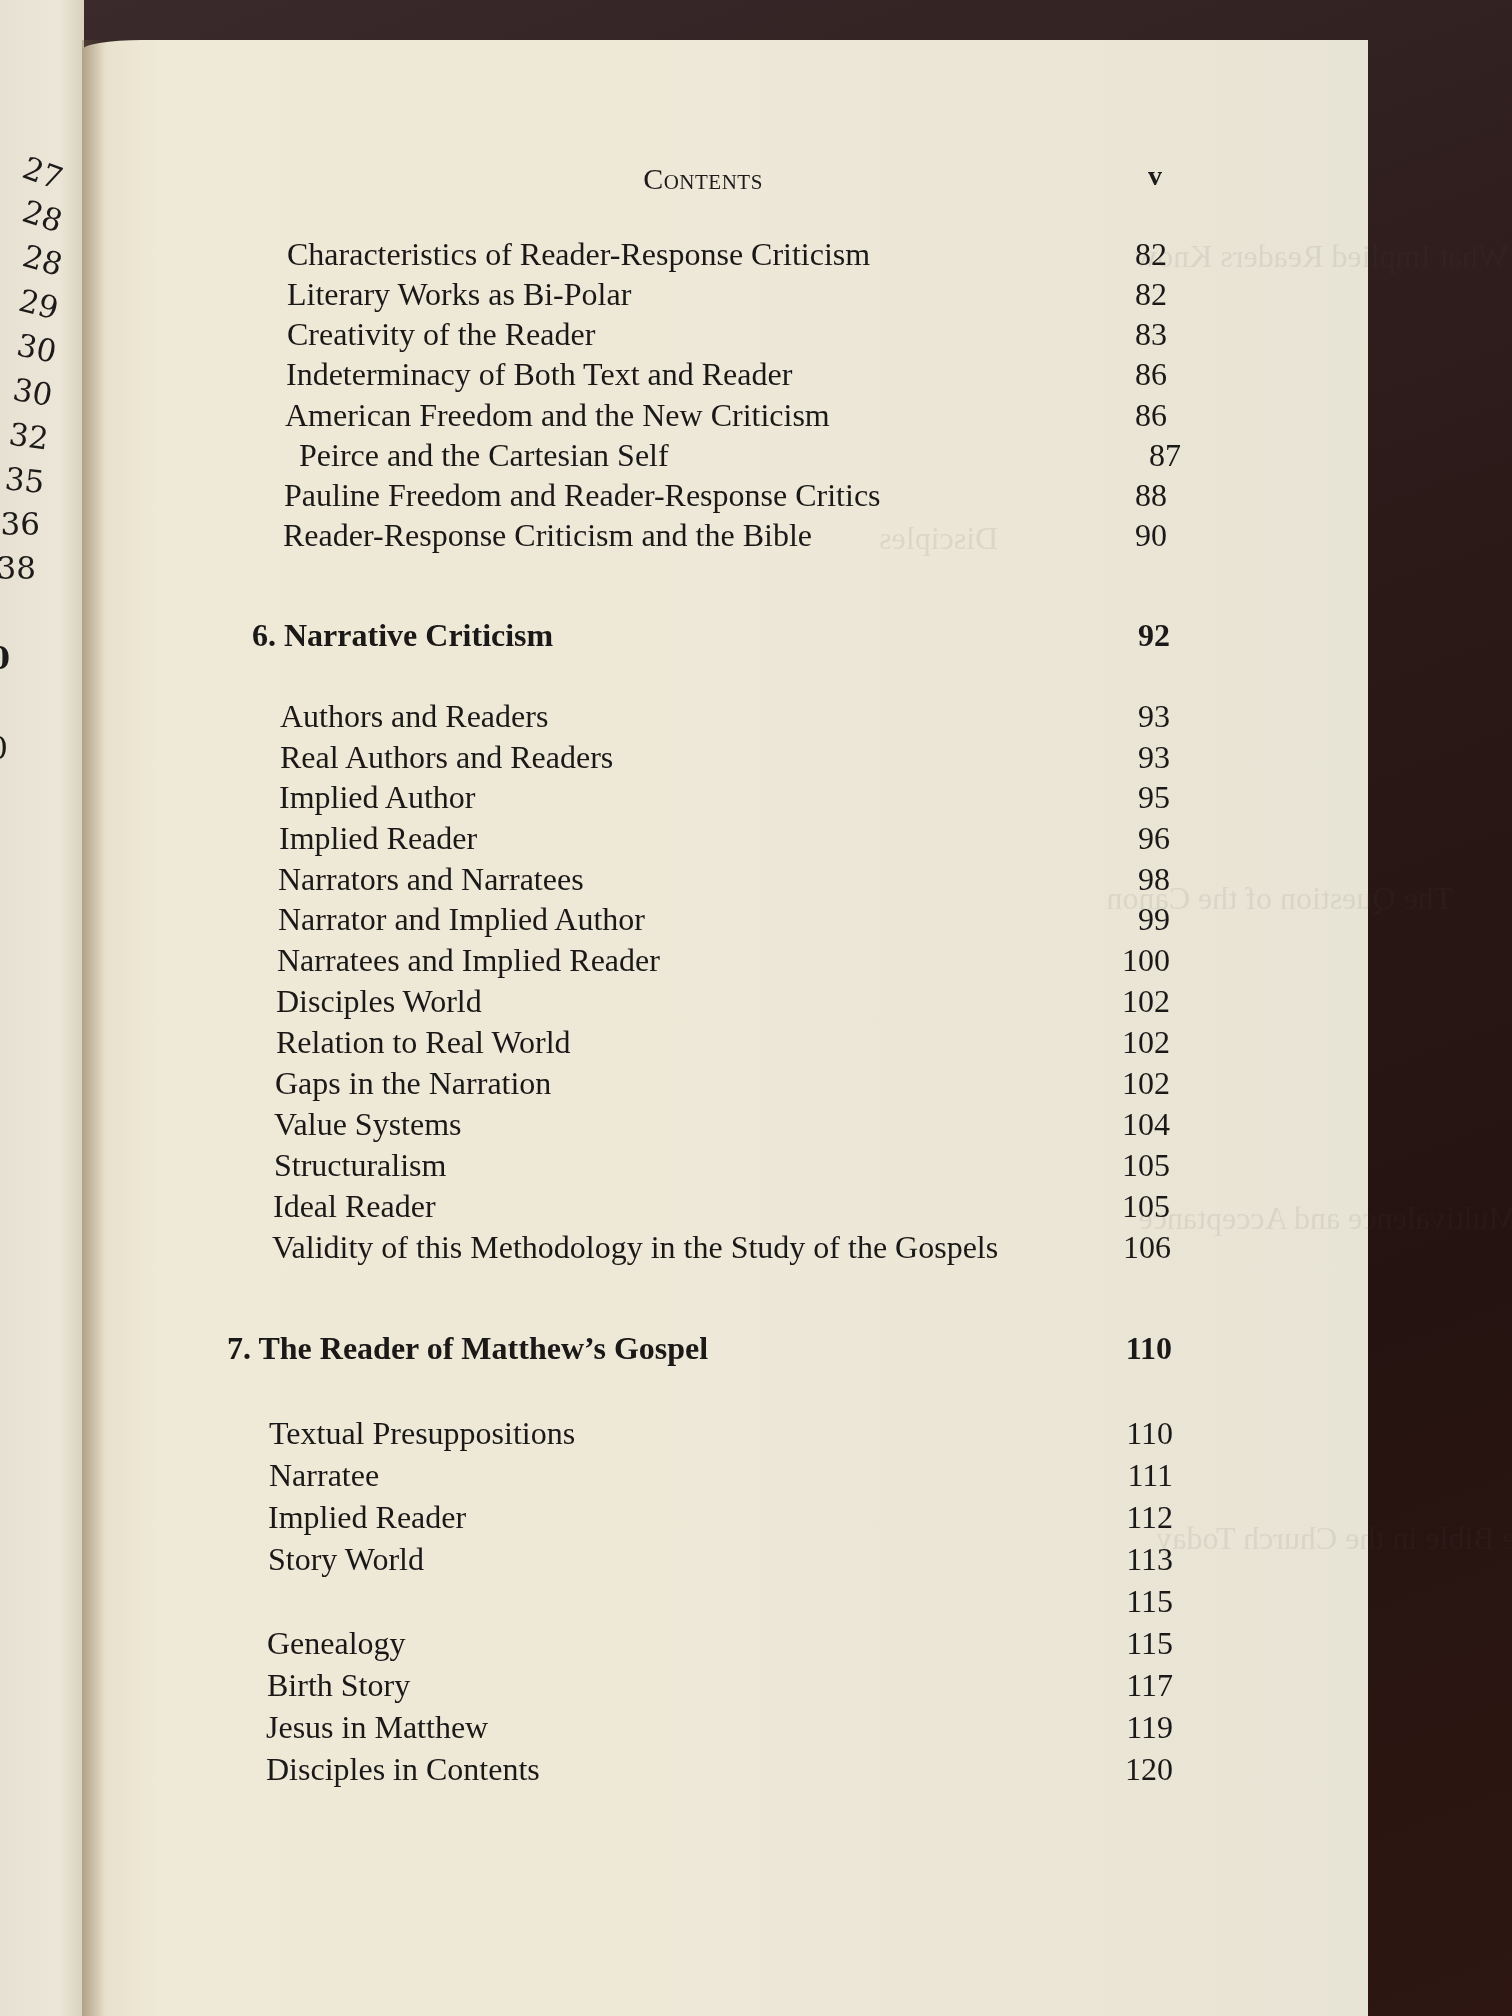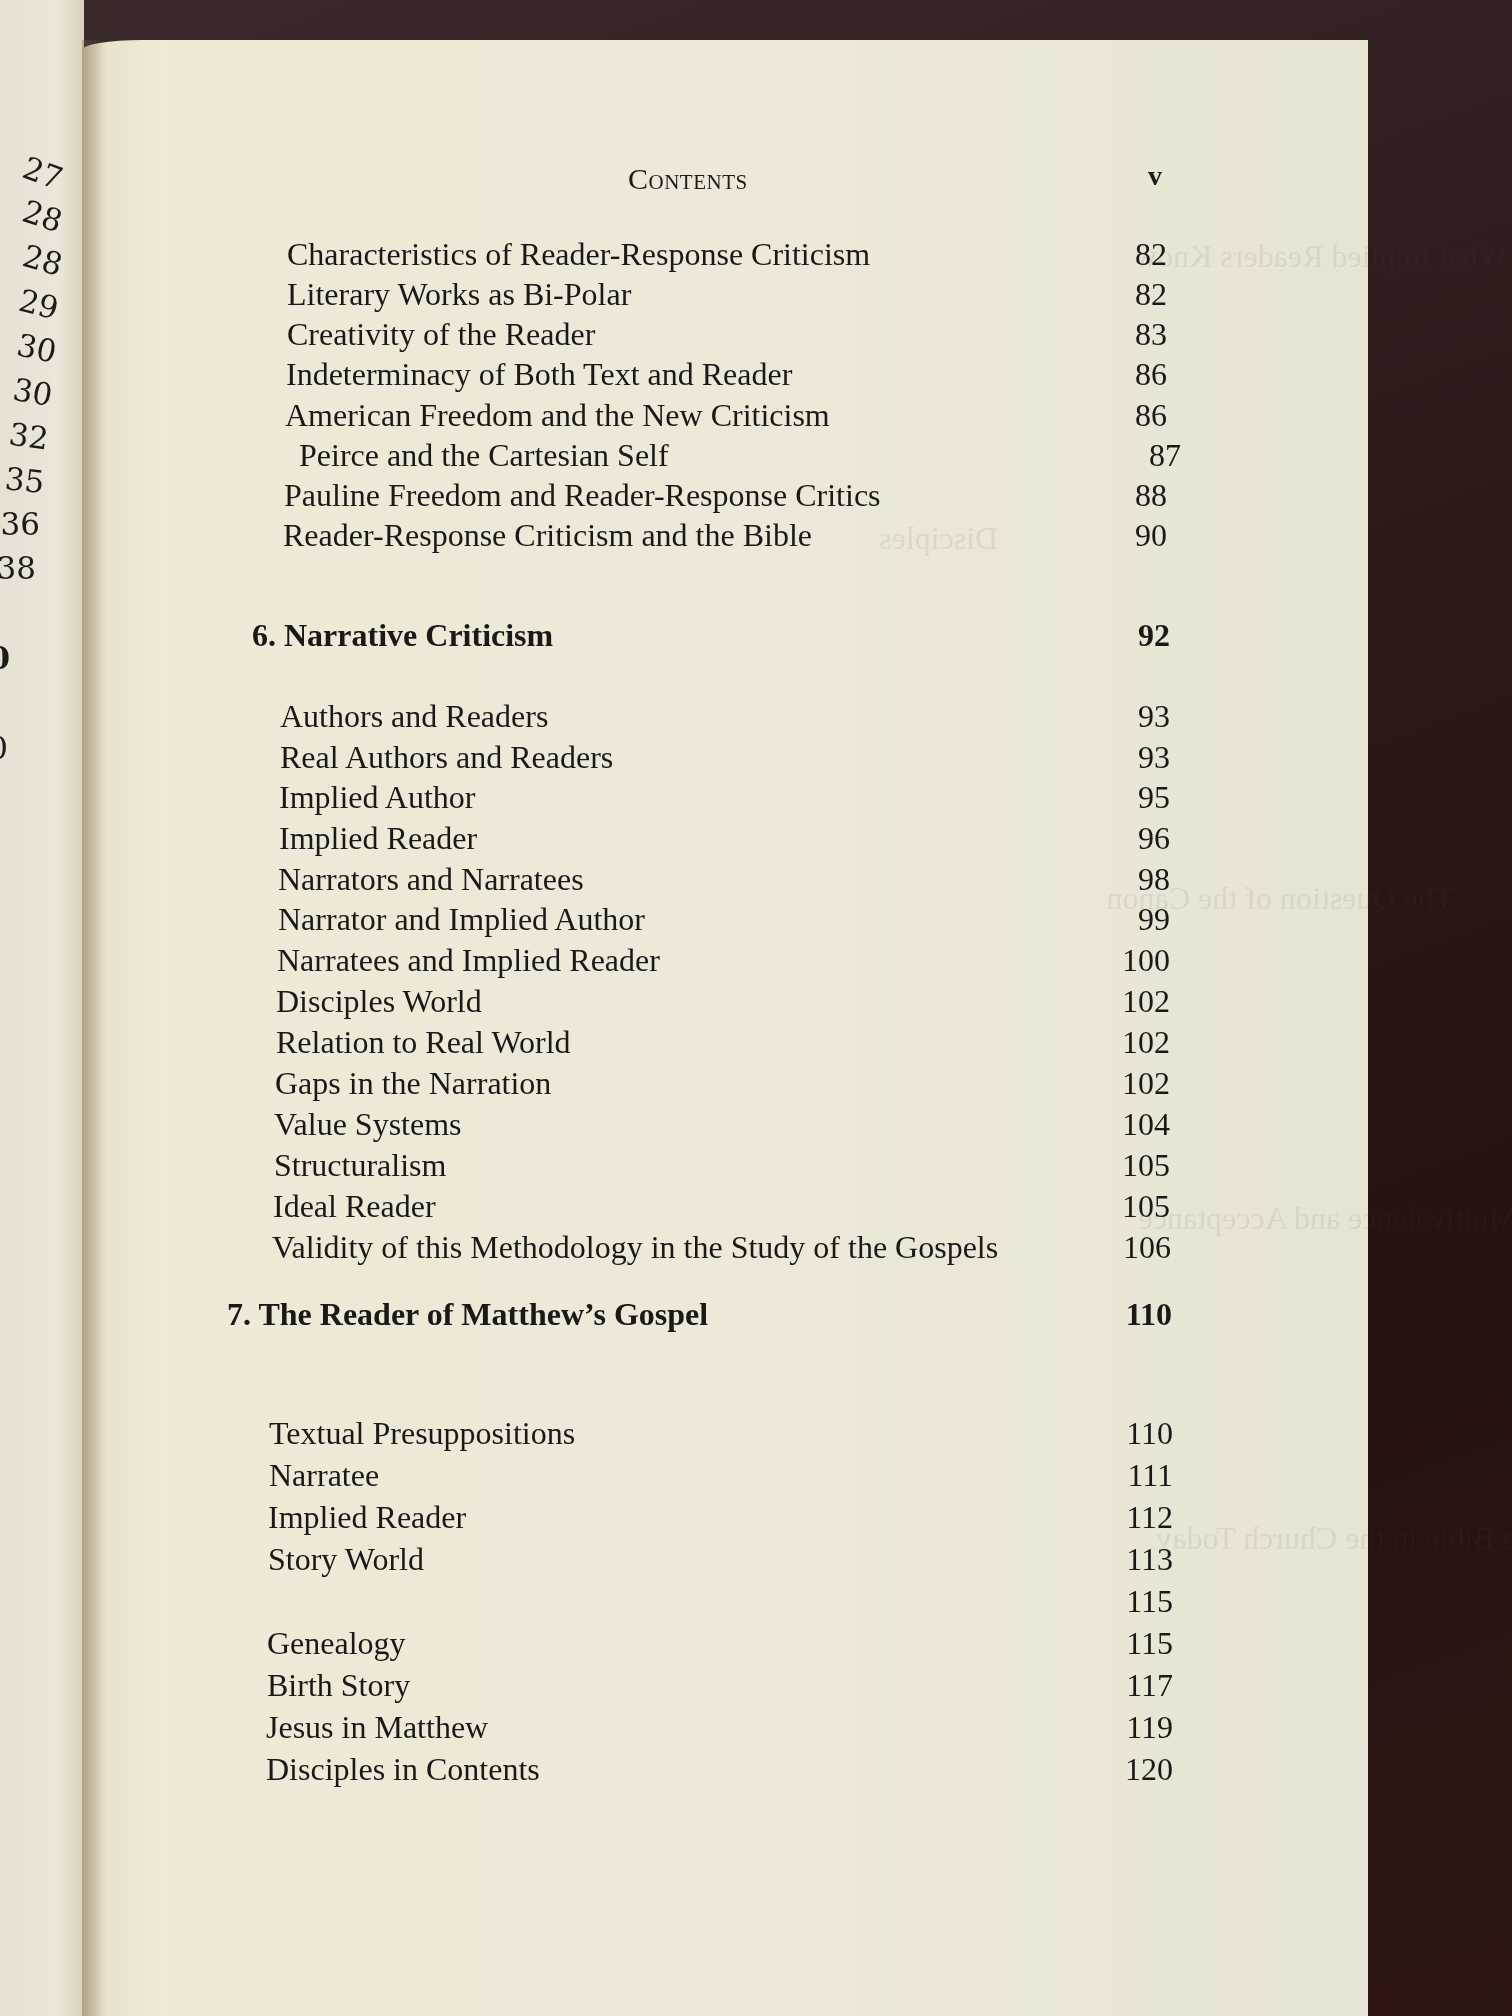--- a/index.html
+++ b/index.html
@@ -24,21 +24,21 @@
   .main-page {
     position:absolute; left:82px; top:40px; width:1286px; height:1990px;
     background: linear-gradient(90deg,#cfc4ac 0%,#e9e2cd 2%,#efe9d7 6%,#ede8d7 50%,#e8e4d5 100%);
     border-top-left-radius: 60px 10px;
   }
   .gutter {
     position:absolute; left:82px; top:40px; width:22px; height:1990px;
     background: linear-gradient(90deg,rgba(120,100,70,0.35),rgba(120,100,70,0));
   }
   .header-title {
-    position:absolute; left:628px; top:162px; width:150px; 
+    position:absolute; left:628px; top:162px; width:150px; text-align:center;
     font-size:30px; color:#1d1c1b; letter-spacing:0.5px; font-variant:small-caps;
   }
   .header-page {
     position:absolute; left:1148px; top:160px; font-size:28px; color:#1d1c1b; font-weight:bold;
   }
   .row {
     position:absolute; height:40px; font-size:32px; color:#1a1918; white-space:nowrap;
   }
   .row .label { position:absolute; left:0; top:0; }
   .row .page { position:absolute; top:0; text-align:right; }
@@ -174,21 +174,21 @@
     <span class="label">Ideal Reader</span>
     <span class="page" style="right:0;">105</span>
   </div>
   <div class="row" style="left:272px;top:1229px;width:899px;">
     <span class="label">Validity of this Methodology in the Study of the Gospels</span>
     <span class="page" style="right:0;">106</span>
   </div>
 </div>
 
 <div>
-  <div class="row chapter" style="left:227px;top:1296px;width:945px;">
+  <div class="row chapter" style="left:227px;top:1330px;width:945px;">
     <span class="label">7. The Reader of Matthew’s Gospel</span>
     <span class="page" style="right:0;">110</span>
   </div>
   <div class="row" style="left:269px;top:1415px;width:904px;">
     <span class="label">Textual Presuppositions</span>
     <span class="page" style="right:0;">110</span>
   </div>
   <div class="row" style="left:269px;top:1457px;width:904px;">
     <span class="label">Narratee</span>
     <span class="page" style="right:0;">111</span>

